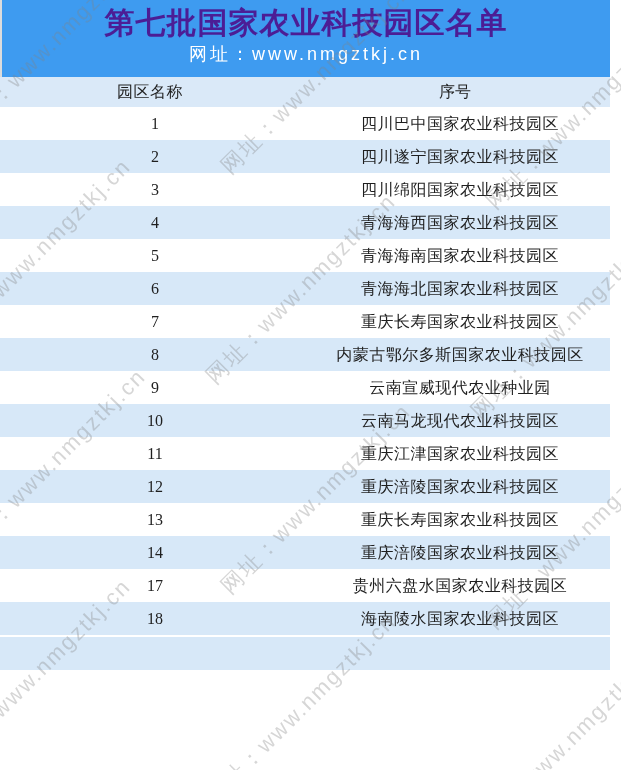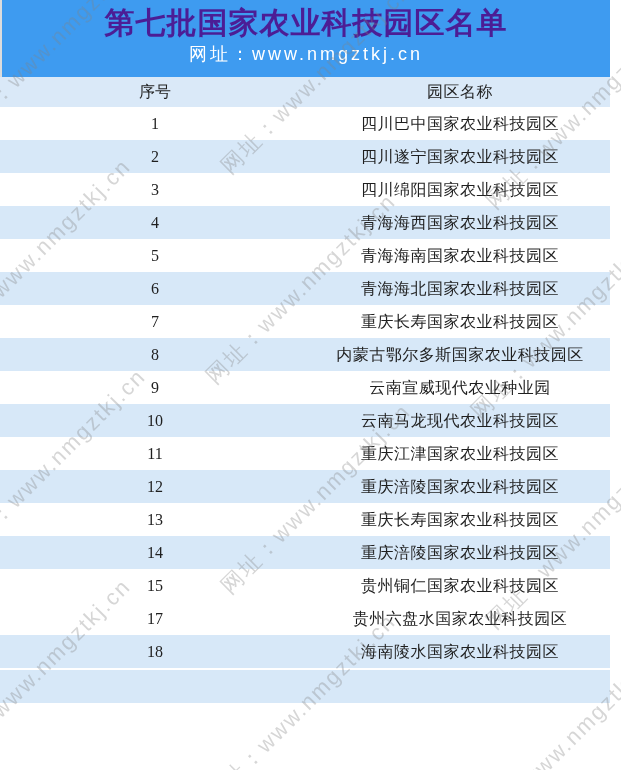--- a/index.html
+++ b/index.html
@@ -98,22 +98,22 @@
 
 <div class="page">
 
   <div class="banner">
     <div class="banner-title">第七批国家农业科技园区名单</div>
     <div class="banner-subtitle">网址：www.nmgztkj.cn</div>
   </div>
 
   <div class="parks-table">
     <div class="row thead">
+      <div class="cell name">园区名称</div>
       <div class="cell no">序号</div>
-      <div class="cell name">园区名称</div>
     </div>
 
     <div id="rows">
   <div class="row odd">
     <div class="cell no">1</div>
     <div class="cell name">四川巴中国家农业科技园区</div>
   </div>
 
   <div class="row even">
     <div class="cell no">2</div>
@@ -173,24 +173,20 @@
   <div class="row odd">
     <div class="cell no">13</div>
     <div class="cell name">重庆长寿国家农业科技园区</div>
   </div>
 
   <div class="row even">
     <div class="cell no">14</div>
     <div class="cell name">重庆涪陵国家农业科技园区</div>
   </div>
 
-  <div class="row odd">
-    <div class="cell no">15</div>
-    <div class="cell name">贵州铜仁国家农业科技园区</div>
-  </div>
 
 
   <div class="row odd">
     <div class="cell no">17</div>
     <div class="cell name">贵州六盘水国家农业科技园区</div>
   </div>
 
   <div class="row even">
     <div class="cell no">18</div>
     <div class="cell name">海南陵水国家农业科技园区</div>

